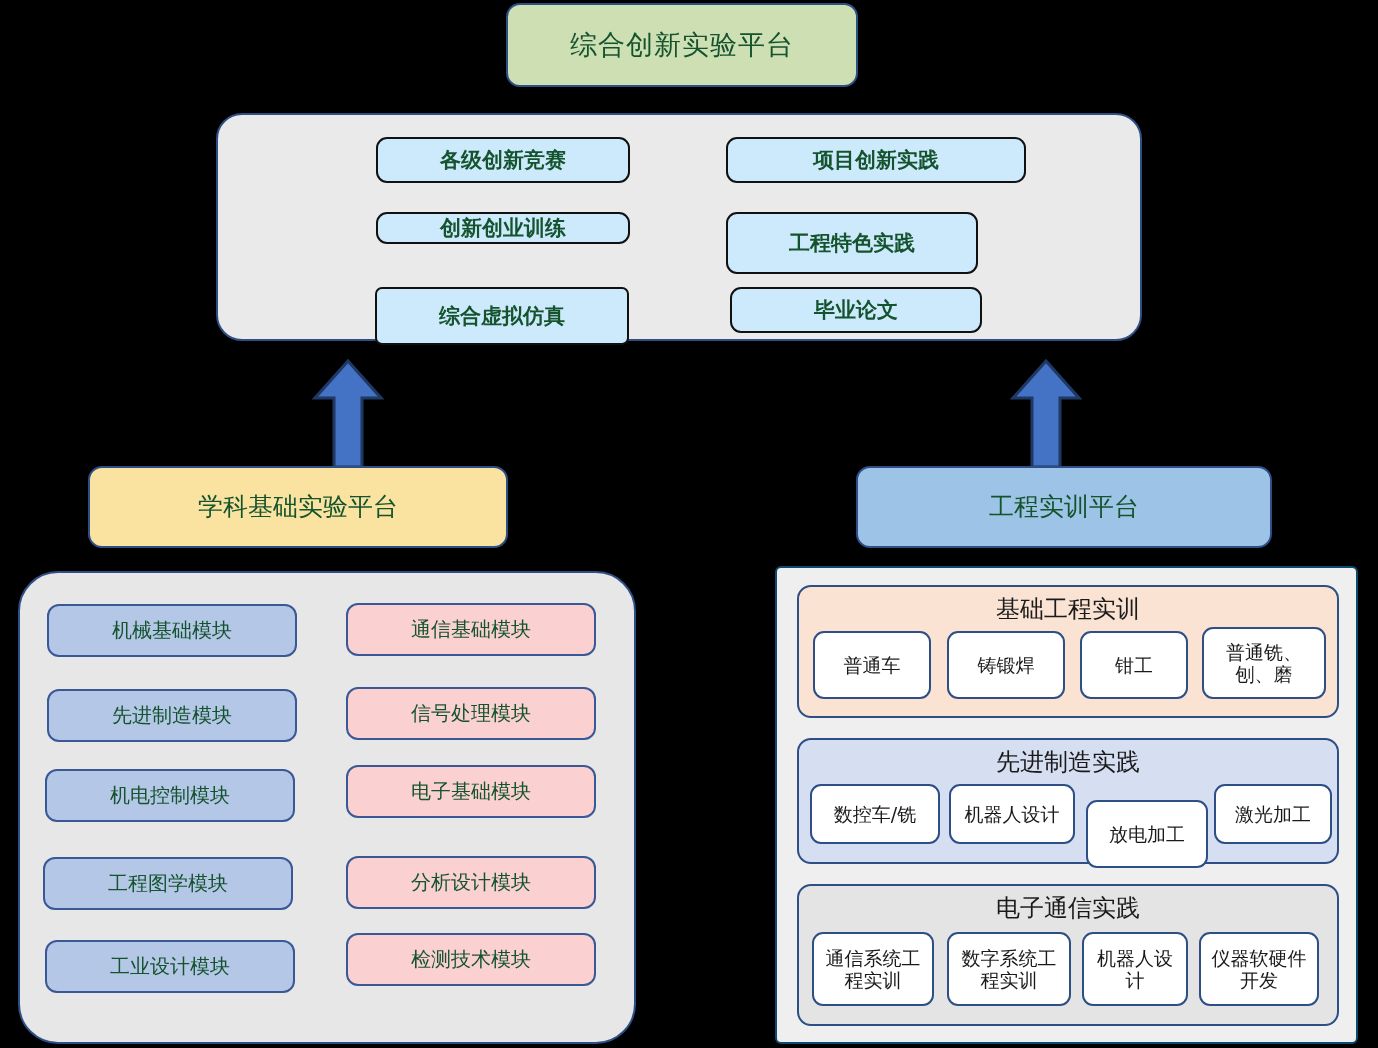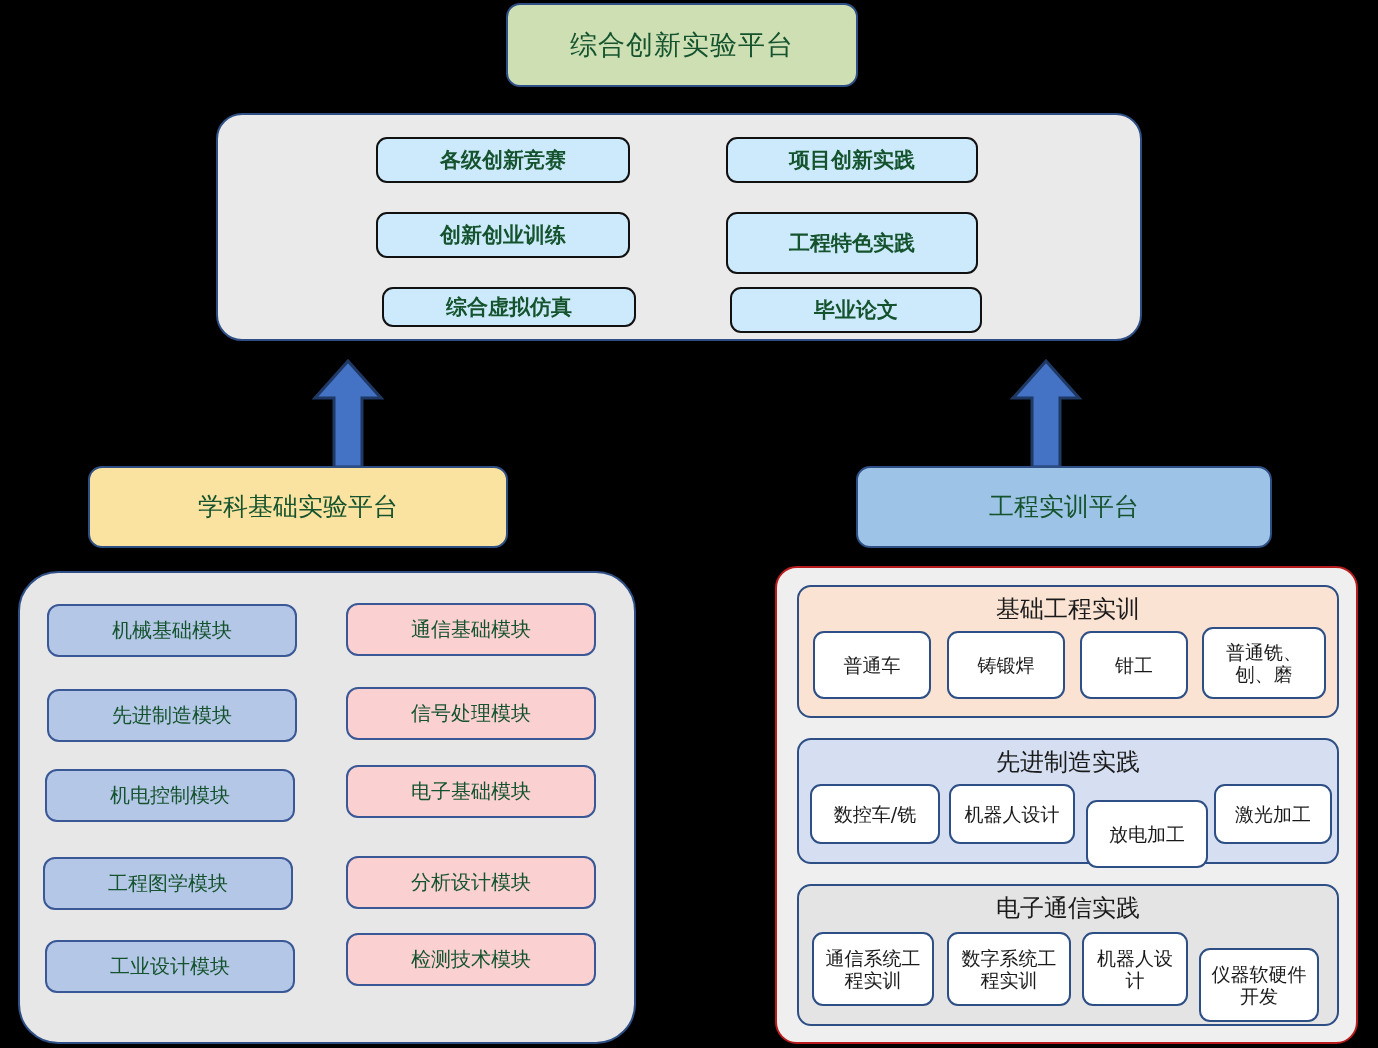--- a/index.html
+++ b/index.html
@@ -73,22 +73,22 @@
     width: 250px; height: 53px;
   }
   .mod.blue { background: #B4C7E7; }
   .mod.pink { background: #FAD0D0; }
 
   
   .training-panel {
     position: absolute;
     left: 775px; top: 566px; width: 583px; height: 478px;
     background: #EFEFEF;
-    border: 2px solid #b91c1c;
-    border-radius: 22px;
+    border: 2px solid #0c4a6e;
+    border-radius: 6px;
   }
   .train-section {
     position: absolute;
     left: 20px; width: 542px;
     border: 2px solid #2E4F85;
     border-radius: 14px;
   }
   .train-section.s0 { top: 17px;  height: 133px; background: #FAE3D3; }
   .train-section.s1 { top: 170px; height: 126px; background: #D6DFF2; }
   .train-section.s2 { top: 316px; height: 142px; background: #E4E4E4; }
@@ -111,24 +111,24 @@
 </style>
 </head>
 <body>
 
 <div id="canvas">
 
   <div class="box top-platform">综合创新实验平台</div>
 
   <div class="innovation-panel">
     <div class="box innov-item" style="left:158px;  top:22px;  width:254px; height:46px;">各级创新竞赛</div>
-    <div class="box innov-item" style="left:158px;  top:97px;  width:254px; height:46px;">创新创业训练</div>
-    <div class="box innov-item" style="left:164px;  top:172px; width:254px; height:40px;">综合虚拟仿真</div>
+    <div class="box innov-item" style="left:158px;  top:97px;  width:254px; height:32px;">创新创业训练</div>
+    <div class="box innov-item" style="left:157px;  top:172px; width:254px; height:58px;border-radius:7px;">综合虚拟仿真</div>
 
-    <div class="box innov-item" style="left:508px;  top:22px;  width:252px; height:46px;">项目创新实践</div>
+    <div class="box innov-item" style="left:508px;  top:22px;  width:300px; height:46px;">项目创新实践</div>
     <div class="box innov-item" style="left:508px;  top:97px;  width:252px; height:62px;">工程特色实践</div>
     <div class="box innov-item" style="left:512px;  top:172px; width:252px; height:46px;">毕业论文</div>
   </div>
 
   <svg class="arrow" style="left:312px; top:358px;" width="72" height="112">
     <polygon points="36,3 69,40 50,40 50,109 22,109 22,40 3,40" fill="#4472C4" stroke="#1F3864" stroke-width="3"></polygon>
   </svg>
 
   <svg class="arrow" style="left:1010px; top:358px;" width="72" height="112">
     <polygon points="36,3 69,40 50,40 50,109 22,109 22,40 3,40" fill="#4472C4" stroke="#1F3864" stroke-width="3"></polygon>
@@ -169,18 +169,18 @@
       <div class="leaf" style="left:150px; top:44px; width:126px; height:60px;">机器人设计</div>
       <div class="leaf" style="left:287px; top:60px; width:122px; height:68px;">放电加工</div>
       <div class="leaf" style="left:415px; top:44px; width:118px; height:60px;">激光加工</div>
     </div>
 
     <div class="train-section s2">
       <div class="section-title">电子通信实践</div>
       <div class="leaf" style="left:13px;  top:46px; width:122px; height:74px; padding:0 6px;">通信系统工程实训</div>
       <div class="leaf" style="left:148px; top:46px; width:124px; height:74px; padding:0 6px;">数字系统工程实训</div>
       <div class="leaf" style="left:283px; top:46px; width:106px; height:74px; padding:0 6px;">机器人设计</div>
-      <div class="leaf" style="left:400px; top:46px; width:120px; height:74px; padding:14px 6px;margin-top:16px;">仪器软硬件开发</div>
+      <div class="leaf" style="left:400px; top:46px; width:120px; height:74px; padding:14px 6px;">仪器软硬件开发</div>
     </div>
 
   </div>
 
 </div>
 
 </body></html>

